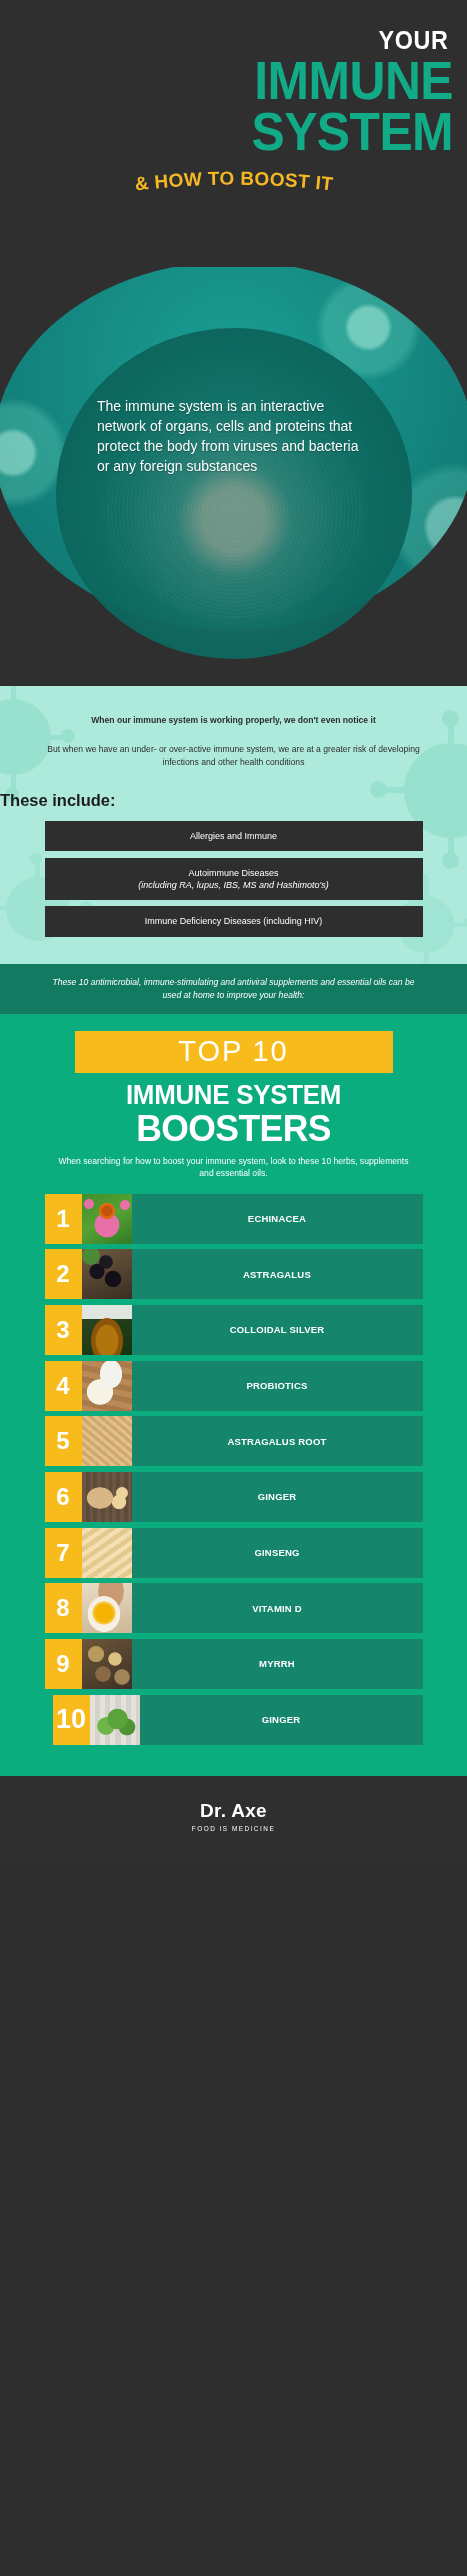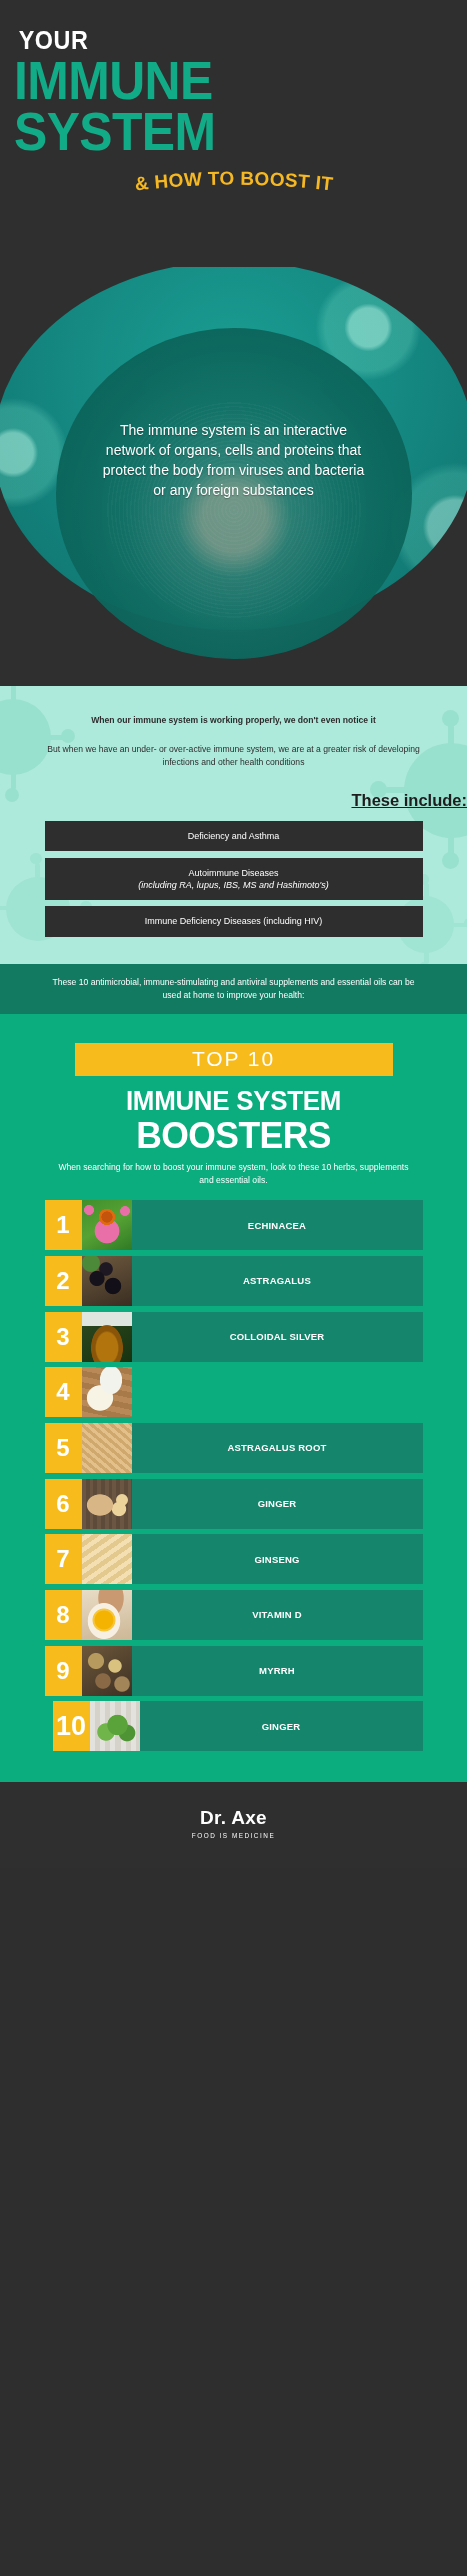--- a/index.html
+++ b/index.html
@@ -9,21 +9,21 @@
     font-family:"Liberation Sans", sans-serif;
     -webkit-font-smoothing:antialiased;
   }
   .page{width:467px;position:relative;overflow:hidden;}
 
   
   .header{
     background:#2f2f2f;
     height:267px;
     position:relative;
-    text-align:left;
+    text-align:right;
     overflow:hidden;
   }
   .hdr-your{
     color:#ffffff;
     font-size:25.4px;
     font-weight:bold;
     letter-spacing:0.6px;
     padding-top:28px;
     line-height:1;
     font-stretch:condensed;
@@ -97,23 +97,22 @@
     left:14%;top:22%;width:72%;height:66%;
     border-radius:50%;
     background:
       repeating-radial-gradient(circle at 50% 50%, rgba(255,255,255,0.035) 0 1.3px, rgba(0,0,0,0) 1.3px 3.8px);
     opacity:0.8;
   }
   .def-text{
     position:absolute;
     left:50%;
     transform:translateX(-50%);
-    top:154px;
+    top:130px;
     width:273px;
-    text-align:center;
     color:#ffffff;
     font-size:14px;
     line-height:1.42;
     z-index:5;
     text-shadow:0 0.6px 1.3px rgba(0,0,0,0.3);
   }
 
   
   .mint{
     position:relative;
@@ -145,65 +144,65 @@
     width:381px;
     margin:0 auto;
     text-align:center;
     color:#2d2d2d;
     font-size:8.6px;
     line-height:1.5;
   }
   .mint-p.first{padding-top:28px;font-weight:bold;}
   .mint-p.second{padding-top:16.5px;}
   .these-include{
-    text-align:right;
+    text-align:left;
     color:#1d1d1d;
     font-size:16.5px;
     font-weight:bold;
     margin:21.6px 0 11.4px 0;
-    text-decoration:underline;
   }
   .box-list{width:378px;margin:0 auto;}
   .dark-box{
     background:#2e2e2e;
     color:#ffffff;
     text-align:center;
     font-size:9px;
     padding:9px 6.4px;
     margin-bottom:6.4px;
     line-height:1.35;
   }
   .dark-box .ital{font-style:italic;display:block;}
 
   
   .banner{
     background:#137a62;
     padding:11.4px 0 12.7px 0;
+    font-style:italic;
   }
   .banner p{
     width:381px;
     margin:0 auto;
     text-align:center;
     color:#ffffff;
     font-size:8.6px;
     line-height:1.5;
   }
 
   
   .top10{
     background:#0bad7f;
     padding:16.5px 0 21.6px 0;
   }
   .top10-badge{
     width:318px;
-    margin:12px auto;
+    margin:0 auto;
     background:#f7bc1c;
     text-align:center;
     color:#ffffff;
-    font-size:21px;
+    font-size:29px;
     letter-spacing:1.9px;
     padding:5.1px 0 6.4px 0;
     line-height:1.05;
     font-weight:normal;
   }
   .top10-h1{
     text-align:center;
     color:#ffffff;
     font-size:27px;
     font-weight:bold;
@@ -404,21 +403,21 @@
       <i style="left:27px;top:53px;width:4.4px;height:15.3px;"></i>
         <b style="left:21.6px;top:66px;width:10.2px;height:10.2px;"></b>
     </div>
 
     <div class="mint-inner">
       <div class="mint-p first">When our immune system is working properly, we don't even notice it</div>
       <div class="mint-p second">But when we have an under- or over-active immune system, we are at a greater risk of developing infections and other health conditions</div>
       <div class="these-include">These include:</div>
       <div class="box-list">
         <div class="dark-box">
-          <span>Deficiency and Asthma</span>
+          <span>Allergies and Immune</span>
         </div>
         <div class="dark-box">
           <span>Autoimmune Diseases</span>
           <span class="ital">(including RA, lupus, IBS, MS and Hashimoto's)</span>
         </div>
         <div class="dark-box">
           <span>Immune Deficiency Diseases (including HIV)</span>
         </div>
       </div>
     </div>
@@ -450,20 +449,21 @@
 
       <div class="row">
         <div class="row-num">3</div>
         <div class="row-img ph-silver"></div>
         <div class="row-label">COLLOIDAL SILVER</div>
       </div>
 
       <div class="row">
         <div class="row-num">4</div>
         <div class="row-img ph-probiotics"></div>
+        <div class="row-label">PROBIOTICS</div>
       </div>
 
       <div class="row">
         <div class="row-num">5</div>
         <div class="row-img ph-astragalus"></div>
         <div class="row-label">ASTRAGALUS ROOT</div>
       </div>
 
       <div class="row">
         <div class="row-num">6</div>

